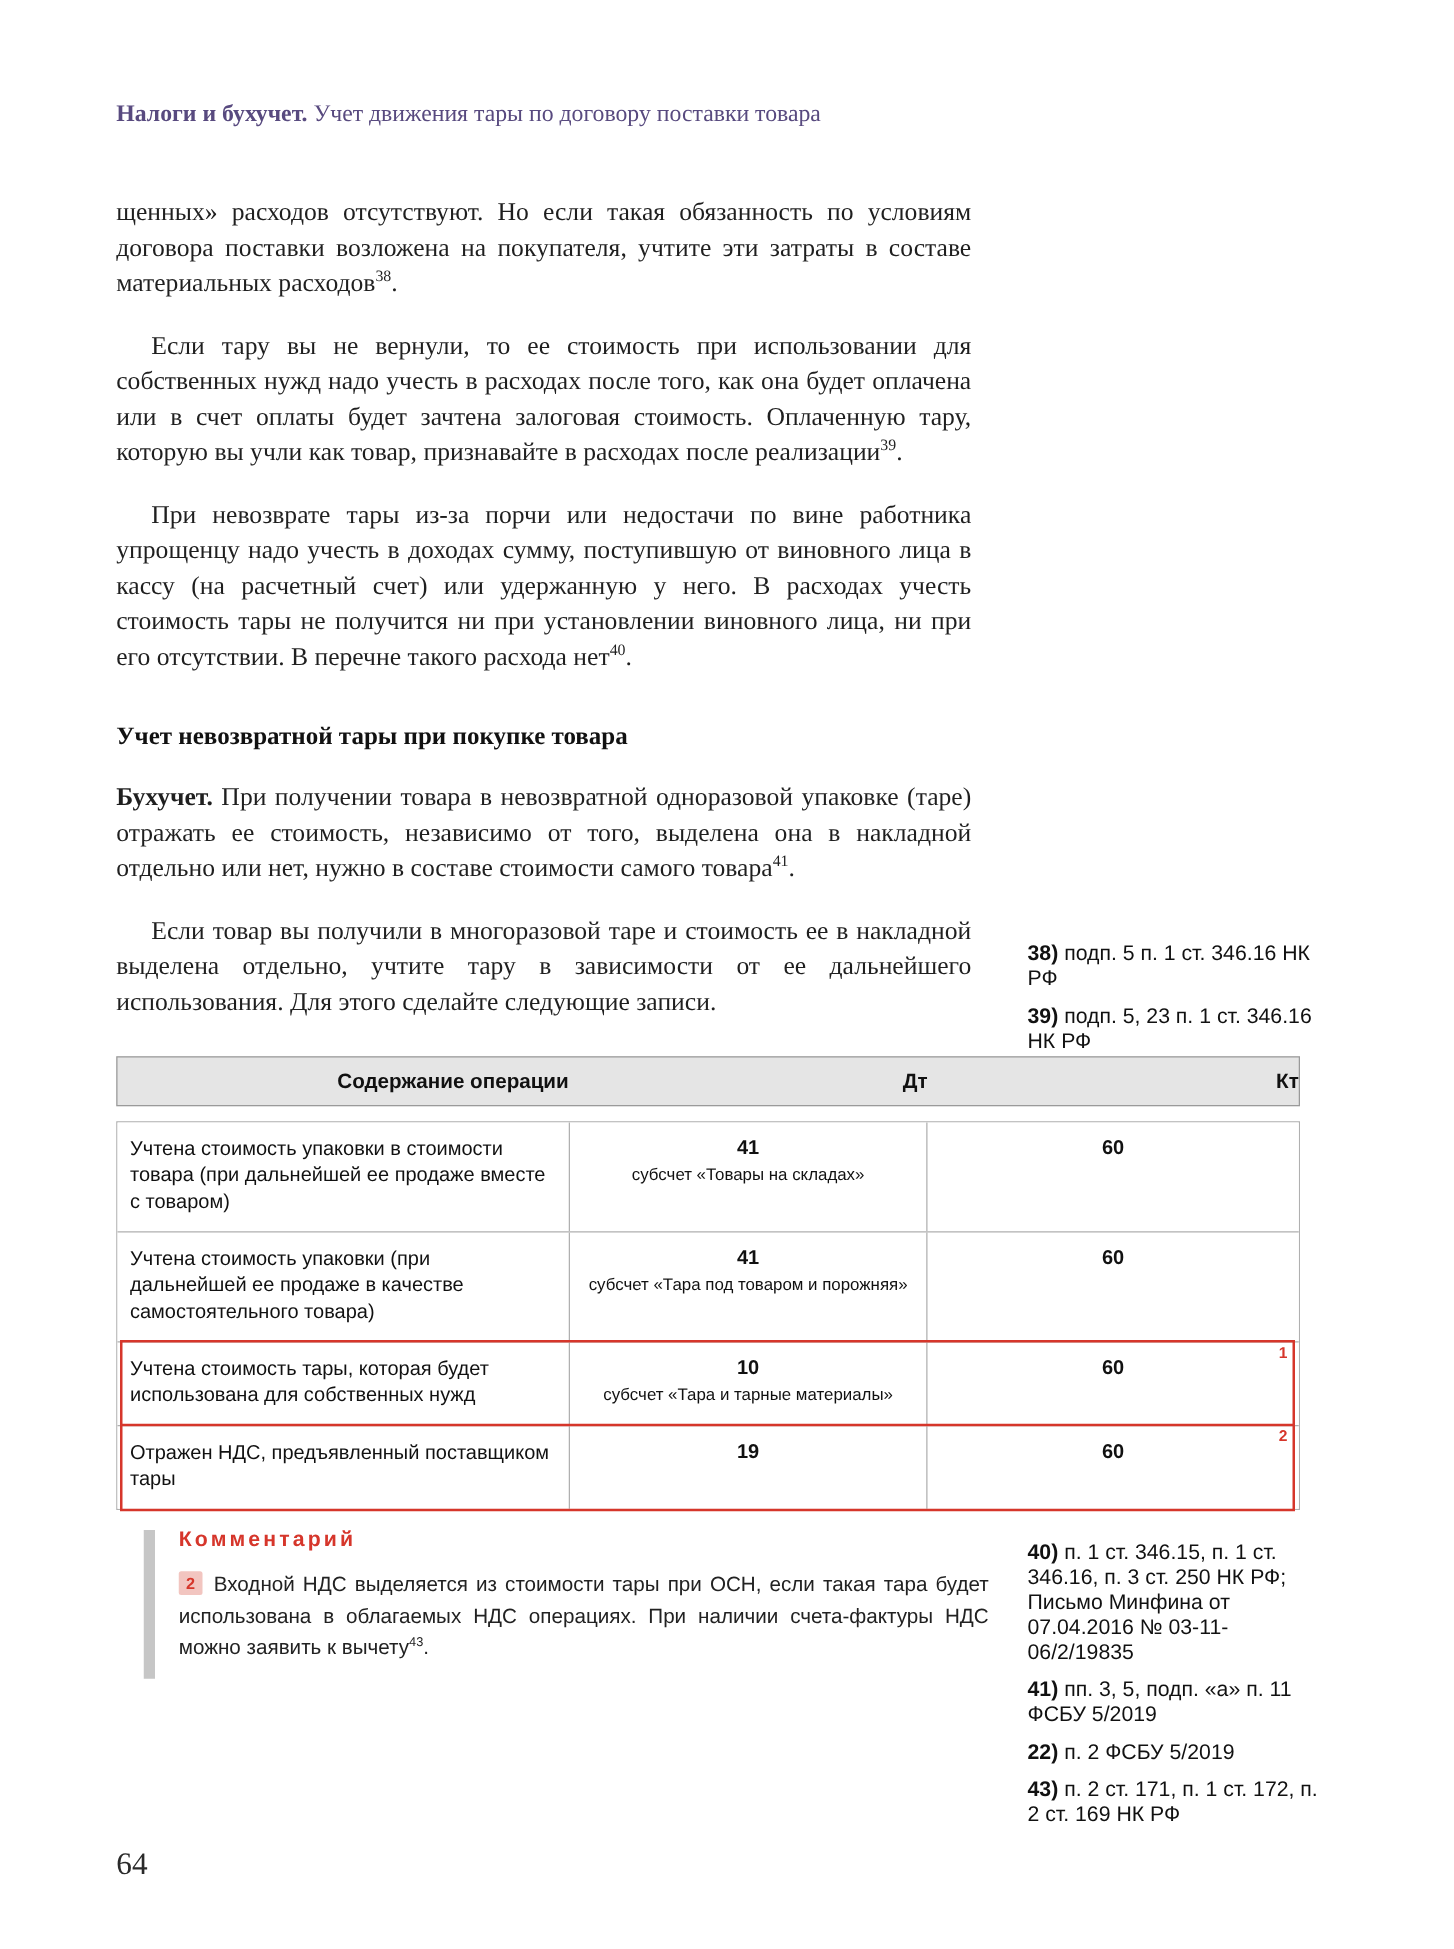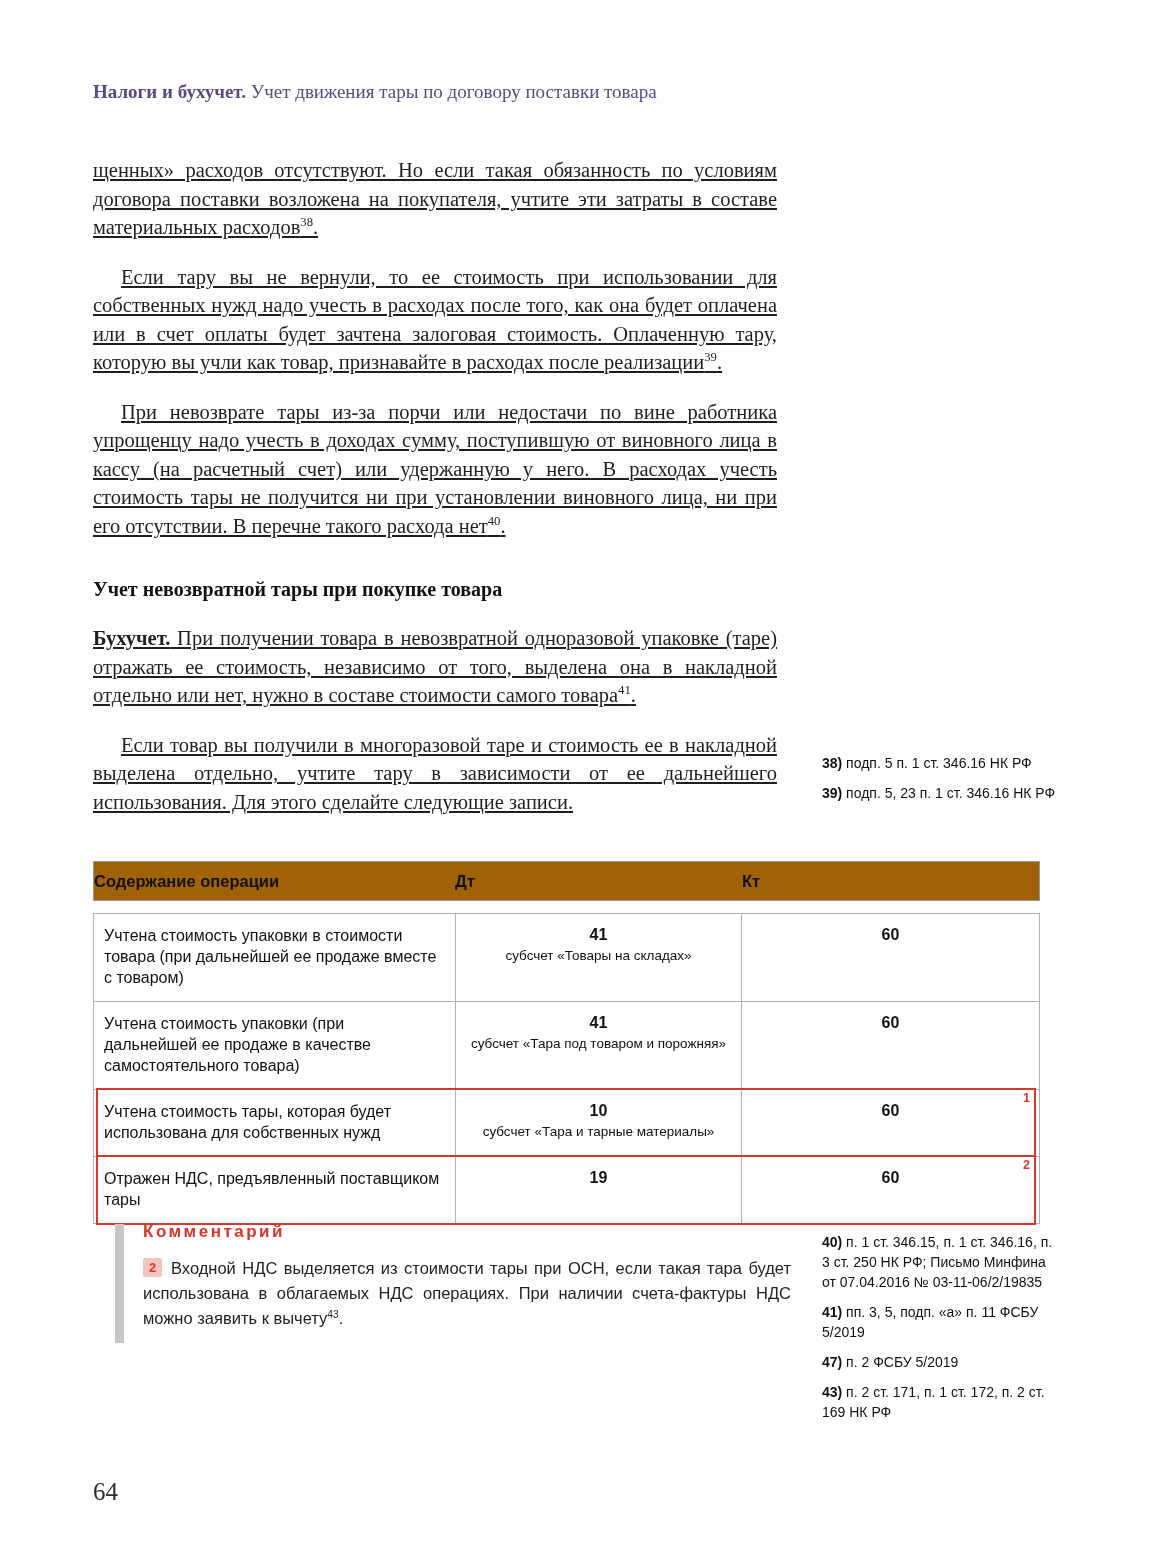--- a/index.html
+++ b/index.html
@@ -17,60 +17,59 @@
     font-size:19px;line-height:24px;
     color:#584a7f;
   }
   .pg-header .sect{font-weight:700;}
   
   .article{
     position:absolute;left:93px;top:156px;width:684px;
     font-size:20.5px;line-height:28.5px;
     text-align:justify;
   }
-  .article p{margin:0;text-decoration:underline;}
+  .article p{margin:0;}
   .article p.ind{text-indent:28px;margin-top:21px;}
   .article h2{
     font-size:20px;line-height:30px;
     margin:34px 0 20px 0;
     text-align:left;
     color:#111;
   }
   .article strong{font-weight:700;}
   sup.fnref{
     font-size:0.62em;
     vertical-align:super;
     line-height:0;
   }
   
   .notes{
     position:absolute;
     font-family:"Liberation Sans", sans-serif;
-    font-size:14px;line-height:20px;
+    font-size:17px;line-height:20px;
     color:#111;
     text-align:left;
   }
   .notes-1{left:822px;top:753px;width:245px;}
   .notes-2{left:822px;top:1232px;width:235px;}
   .notes p.note{margin:0 0 10px 0;}
   .notes b{font-weight:700;}
   
   .op-table{
     position:absolute;left:93px;top:845px;width:947px;
     font-family:"Liberation Sans", sans-serif;
     color:#111;
   }
   .t-head{
     display:grid;grid-template-columns:361px 287px 297px;
-    background:#a16207;
+    background:#e5e5e5;
     border:1px solid #9a9a9a;
     height:38px;align-items:center;
-    font-weight:700;font-size:16.5px;text-align:left;
+    font-weight:700;font-size:16.5px;text-align:right;
     margin-bottom:12px;
-    margin-top:16px;
   }
   .t-body{border:1px solid #b0b0b0;}
   .t-row{
     display:grid;grid-template-columns:361px 287px 297px;
     position:relative;
     background:#fff;
   }
   .t-row + .t-row{border-top:1px solid #b0b0b0;}
   .c-op{
     padding:11px 14px 13px 10px;
@@ -203,19 +202,19 @@
     <div class="bar"></div>
     <h3 class="c-title">Комментарий</h3>
     <div>
         <p class="c-item"><span class="badge">2</span>Входной НДС выделяется из стоимости тары при ОСН, если такая тара будет использована в облагаемых НДС операциях. При наличии счета-фактуры НДС можно заявить к вычету<sup class="fnref">43</sup>.</p>
       </div>
   </section>
 
   <aside class="notes notes-2">
       <p class="note"><b>40)</b> п. 1 ст. 346.15, п. 1 ст. 346.16, п. 3 ст. 250 НК РФ; Письмо Минфина от 07.04.2016 № 03-11-06/2/19835</p>
       <p class="note"><b>41)</b> пп. 3, 5, подп. «а» п. 11 ФСБУ 5/2019</p>
-      <p class="note"><b>47)</b> п. 2 ФСБУ 5/2019</p>
+      <p class="note"><b>22)</b> п. 2 ФСБУ 5/2019</p>
       <p class="note"><b>43)</b> п. 2 ст. 171, п. 1 ст. 172, п. 2 ст. 169 НК РФ</p>
     </aside>
 
   <div class="page-num">64</div>
 
 </div>
 
 </body></html>

